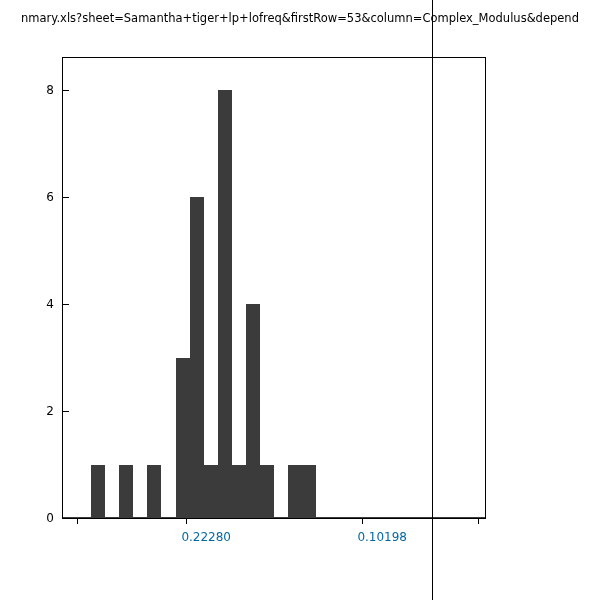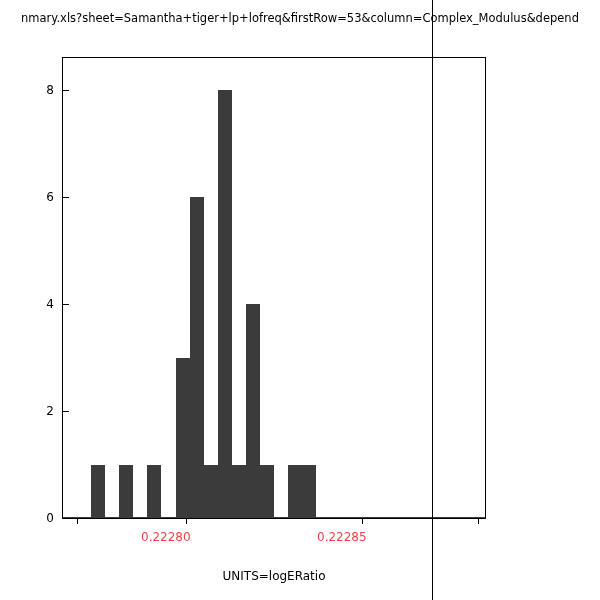--- a/index.html
+++ b/index.html
@@ -72,22 +72,22 @@
   }
   .xtick-mark {
     position: absolute;
     width: 1px;
     height: 6px;
     background: #000;
   }
   .xtick-label {
     position: absolute;
     font-size: 12px;
-    color: #ef4444;
-    text-align: left;
+    color: #0369a1;
+    text-align: right;
     width: 90px;
   }
   .xaxis-title {
     position: absolute;
     left: 62px;
     width: 424px;
     text-align: center;
     top: 569px;
     font-size: 12px;
     color: #000;
@@ -122,32 +122,31 @@
         <div class="bar" style="left: 196.933px; width: 14.0667px; height: 53.4884px; background: rgb(59, 59, 59);"></div>
         <div class="bar" style="left: 225.067px; width: 14.0667px; height: 53.4884px; background: rgb(59, 59, 59);"></div>
         <div class="bar" style="left: 239.133px; width: 14.0667px; height: 53.4884px; background: rgb(59, 59, 59);"></div>
         <div class="bar" style="left: 0px; width: 422px; height: 1px; background: rgb(59, 59, 59);"></div>
       </div>
   </div>
 
   <div id="yaxis"></div>
   <div id="xaxis"></div>
 
-  <div class="xaxis-title">UNITS=logERatio</div>
 
   <div id="marker-line" style="left: 432px;"></div>
 <div class="ytick-mark" style="left: 63px; top: 518px;"></div>
     <div class="ytick-label" style="left: 0px; width: 54px; top: 513px;">0</div>
     <div class="ytick-mark" style="left: 63px; top: 411px;"></div>
     <div class="ytick-label" style="left: 0px; width: 54px; top: 406px;">2</div>
     <div class="ytick-mark" style="left: 63px; top: 304px;"></div>
     <div class="ytick-label" style="left: 0px; width: 54px; top: 299px;">4</div>
     <div class="ytick-mark" style="left: 63px; top: 197px;"></div>
     <div class="ytick-label" style="left: 0px; width: 54px; top: 192px;">6</div>
     <div class="ytick-mark" style="left: 63px; top: 90px;"></div>
     <div class="ytick-label" style="left: 0px; width: 54px; top: 85px;">8</div>
     <div class="xtick-mark" style="left: 186px; top: 518px;"></div>
     <div class="xtick-label" style="left: 141px; top: 530px;">0.22280</div>
     <div class="xtick-mark" style="left: 362px; top: 518px;"></div>
-    <div class="xtick-label" style="left: 317px; top: 530px;">0.22285</div>
+    <div class="xtick-label" style="left: 317px; top: 530px;">0.10198</div>
     <div class="xtick-mark" style="left: 77px; top: 518px;"></div>
     <div class="xtick-mark" style="left: 478px; top: 518px;"></div>
   </div>
 
 </body></html>

